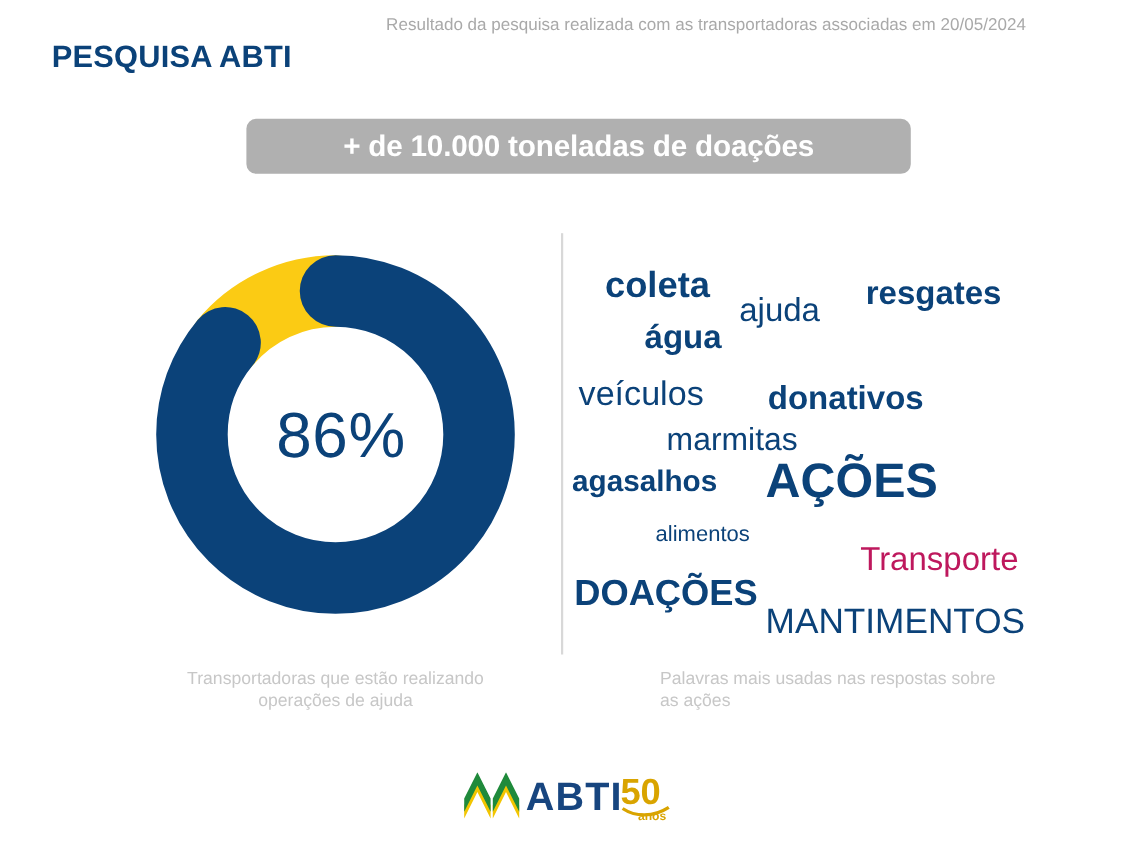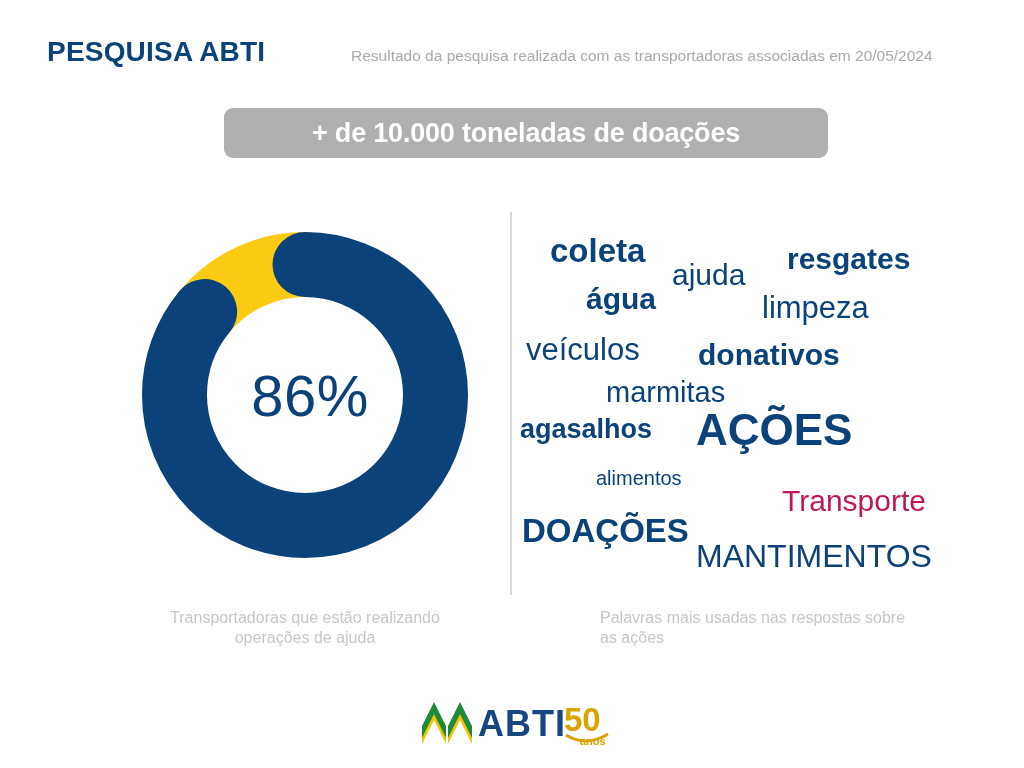--- a/index.html
+++ b/index.html
@@ -33,21 +33,20 @@
     text-align: right;
   }
   #survey-meta {
     position: absolute;
     left: 351px;
     top: 14px;
     font-size: 15.5px;
     font-weight: 400;
     color: #a9a9a9;
     white-space: nowrap;
-    margin-top: 33px;
   }
 
   
   #highlight-banner {
     position: absolute;
     left: 224px;
     top: 108px;
     width: 604px;
     height: 50px;
     background: #b0b0b0;
@@ -100,21 +99,21 @@
     top: 212px;
     width: 2px;
     height: 383px;
     background: #d8d8d8;
   }
 
   
   #wordcloud {
     position: absolute;
     left: 510px;
-    top: 208px;
+    top: 216px;
     width: 514px;
     height: 400px;
   }
   .cloud-word {
     position: absolute;
     color: #0b4279;
     white-space: nowrap;
     line-height: 1;
   }
   .cloud-word.bold   { font-weight: 700; }
@@ -190,21 +189,20 @@
     </svg>
     <div id="donut-center-value">86%</div>
   </div>
 
   <div id="panel-divider"></div>
 
   <div id="wordcloud">
       <span class="cloud-word bold" style="left: 40px; top: 26px; font-size: 33px; color: rgb(11, 66, 121);">coleta</span>
       <span class="cloud-word bold" style="left: 277px; top: 36px; font-size: 30px; color: rgb(11, 66, 121);">resgates</span>
       <span class="cloud-word light" style="left: 162px; top: 52px; font-size: 30px; color: rgb(11, 66, 121);">ajuda</span>
-      <span class="cloud-word light" style="left: 252px; top: 84px; font-size: 31px; color: rgb(11, 66, 121);">limpeza</span>
       <span class="cloud-word bold" style="left: 76px; top: 76px; font-size: 30px; color: rgb(11, 66, 121);">água</span>
       <span class="cloud-word light" style="left: 16px; top: 126px; font-size: 31px; color: rgb(11, 66, 121);">veículos</span>
       <span class="cloud-word bold" style="left: 188px; top: 132px; font-size: 30px; color: rgb(11, 66, 121);">donativos</span>
       <span class="cloud-word light" style="left: 96px; top: 170px; font-size: 29px; color: rgb(11, 66, 121);">marmitas</span>
       <span class="cloud-word bold" style="left: 10px; top: 208px; font-size: 27px; color: rgb(11, 66, 121);">agasalhos</span>
       <span class="cloud-word bold" style="left: 186px; top: 200px; font-size: 44px; color: rgb(11, 66, 121);">AÇÕES</span>
       <span class="cloud-word light" style="left: 86px; top: 260px; font-size: 20px; color: rgb(11, 66, 121);">alimentos</span>
       <span class="cloud-word light" style="left: 272px; top: 278px; font-size: 30px; color: #be185d;">Transporte</span>
       <span class="cloud-word bold" style="left: 12px; top: 306px; font-size: 33px; color: rgb(11, 66, 121);">DOAÇÕES</span>
       <span class="cloud-word light" style="left: 186px; top: 332px; font-size: 32px; color: rgb(11, 66, 121);">MANTIMENTOS</span>

